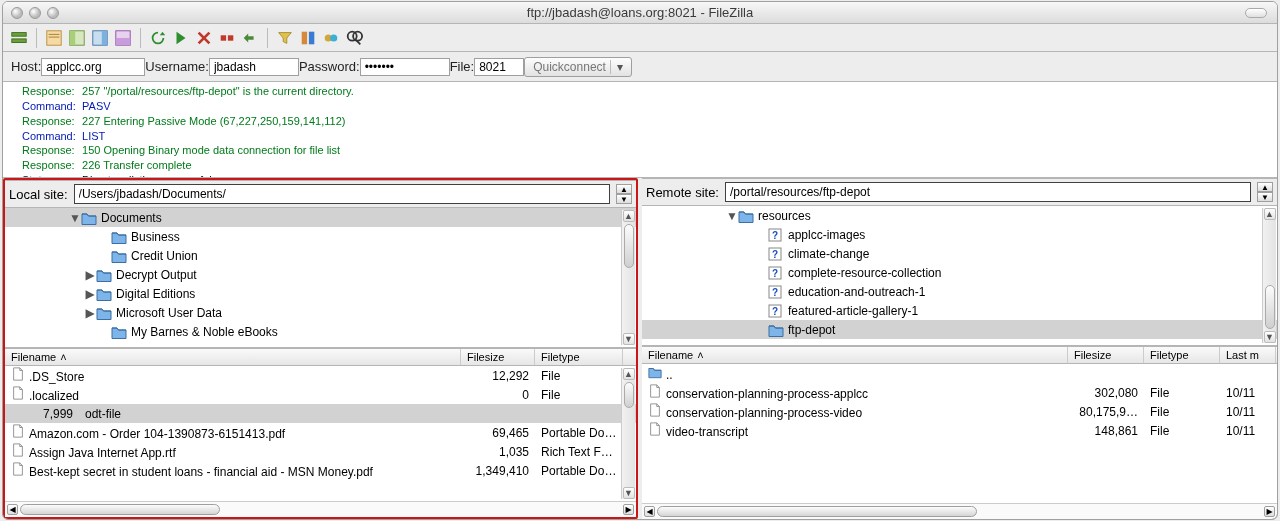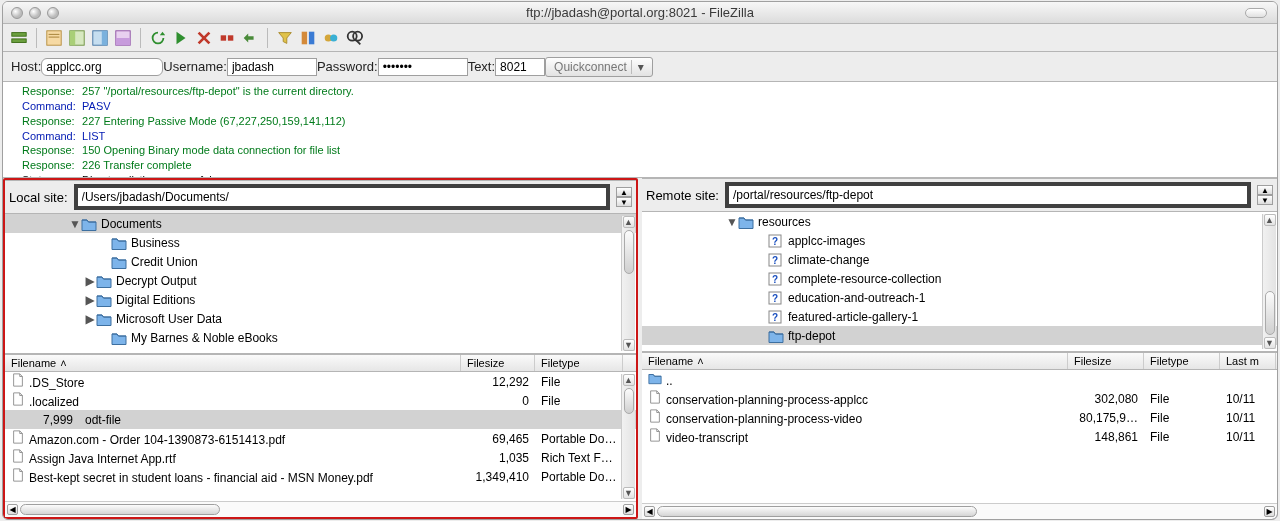--- a/index.html
+++ b/index.html
@@ -117,21 +117,21 @@
   .pane.left .pane-outline { border:2px solid #cc1616; border-radius:2px; }
   .pane-outline { display:flex; flex-direction:column; flex:1; min-height:0; background:#0f172a; }
 
   .site-row {
     display:flex; align-items:center; gap:6px;
     padding:3px 4px;
     border:1px solid #b5b5b5; border-left:none; border-right:none;
     background:#ededed;
     font-size:13px;
   }
-  .site-row input { flex:1; border:4px solid #404040; padding:2px 4px; font-size:12px; background:#fff; }
+  .site-row input { flex:1; border:1px solid #404040; padding:2px 4px; font-size:12px; background:#fff; }
   .stepper { width:16px; display:flex; flex-direction:column; }
   .stepper div { height:10px; border:1px solid #9f9f9f; font-size:8px; display:flex; align-items:center; justify-content:center; background:linear-gradient(#fff,#ddd); cursor:pointer; }
 
   .tree {
     height: 140px; overflow:auto; background:#fff;
     border-bottom:1px solid #b5b5b5;
     position:relative;
   }
   .tree-row {
     display:flex; align-items:center; height:19px; padding-left:4px;
@@ -189,21 +189,21 @@
 <body>
 
 <div class="window">
 
   <div class="titlebar">
     <div class="traffic">
       <div class="tlight"></div>
       <div class="tlight"></div>
       <div class="tlight"></div>
     </div>
-    <div class="title">ftp://jbadash@portal.org:8021 - FileZilla</div>
+    <div class="title">ftp://jbadash@loans.org:8021 - FileZilla</div>
     <div class="minbtn"></div>
   </div>
 
   <div class="toolbar">
     <span class="tb-icon">
         <svg viewBox="0 0 20 20">
           <rect x="2" y="4" width="16" height="4" fill="#6b9f3e" stroke="#3a6a14"></rect>
           <rect x="2" y="11" width="16" height="4" fill="#6b9f3e" stroke="#3a6a14"></rect>
         </svg>
       </span>
@@ -283,26 +283,26 @@
         <svg viewBox="0 0 20 20">
           <circle cx="8" cy="8" r="5" fill="none" stroke="#333" stroke-width="2"></circle>
           <line x1="12" y1="12" x2="17" y2="17" stroke="#333" stroke-width="2"></line>
           <circle cx="14" cy="8" r="5" fill="none" stroke="#333" stroke-width="2"></circle>
         </svg>
       </span>
   </div>
 
   <div class="qcbar">
     <label>Host:</label>
-    <input style="width: 122px; border-radius: 6px;" value="applcc.org">
+    <input style="width: 104px;" value="applcc.org">
     <label>Username:</label>
     <input style="width: 90px;" value="jbadash">
     <label>Password:</label>
     <input style="width: 90px;" value="•••••••">
-    <label>Text:</label>
+    <label>File:</label>
     <input style="width: 50px;" value="8021">
     <div class="qc-btn">
       <span>Quickconnect</span>
       <span style="border-left:1px solid #bbb;padding-left:6px;color:#555;">▾</span>
     </div>
   </div>
 
   <div class="log" id="log">
       <div class="line c-green"><span class="tag">Response:</span> 257 "/portal/resources/ftp-depot" is the current directory.</div>
       <div class="line c-blue"><span class="tag">Command:</span> PASV</div>

